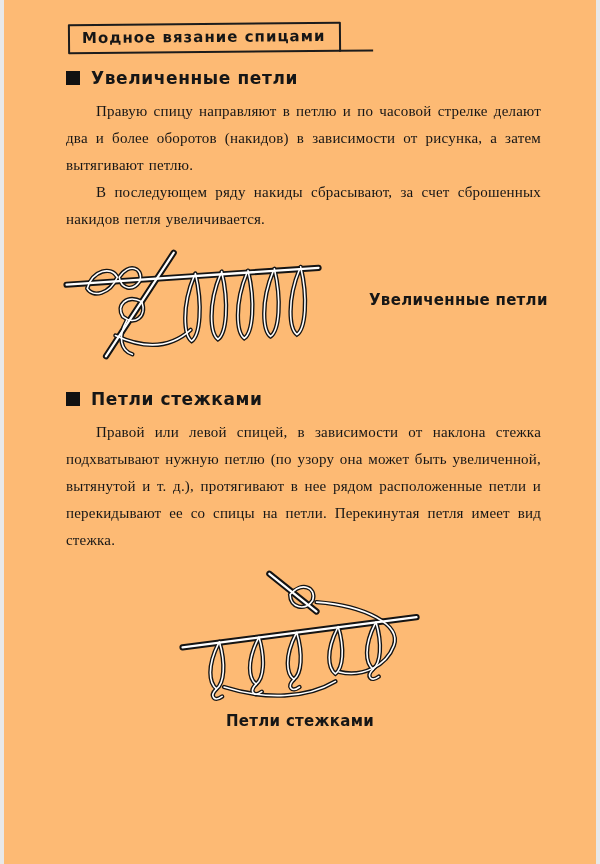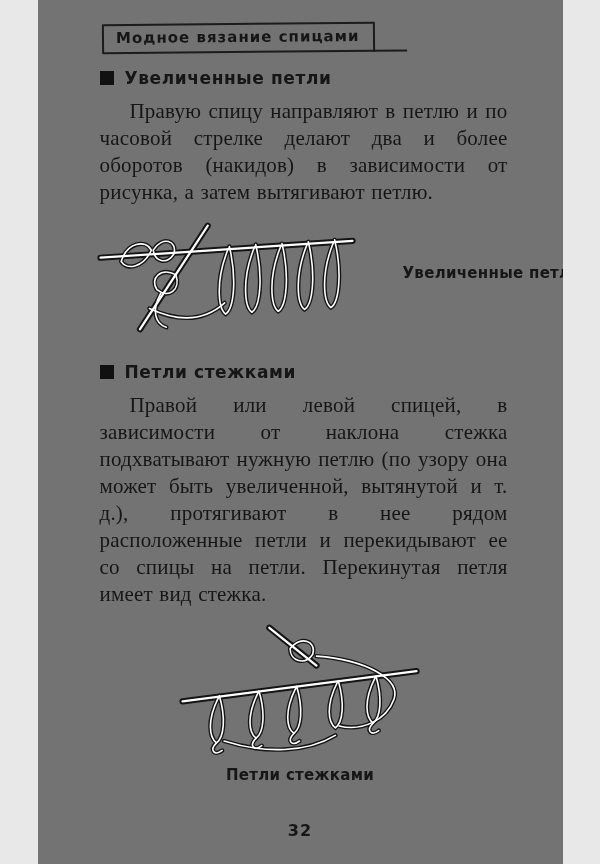--- a/index.html
+++ b/index.html
@@ -1,22 +1,22 @@
 <!DOCTYPE html>
 <html><head>
 <meta charset="utf-8">
 <style>
   * { margin: 0; padding: 0; box-sizing: border-box; }
   html, body { background: #e8e8e8; }
   .page {
     position: relative;
-    width: 525px;
+    width: 592px;
     height: 864px;
     margin: 0 auto;
-    background: #737373;
+    background: #fdba74;
     color: #161616;
     overflow: hidden;
     font-family: "Liberation Serif", serif;
   }
   
   .running-header {
     display: inline-block;
     margin: 23px 0 0 64px;
     padding: 3px 14px 5px 12px;
     border: 2px solid #1c1c1c;
@@ -52,21 +52,21 @@
   .heading-2 { margin-top: 24px; }
   .bullet-square {
     width: 14px;
     height: 14px;
     background: #111;
     flex: 0 0 auto;
   }
   
   .body-text {
     margin: 10px 55px 0 62px;
-    font-size: 21px;
+    font-size: 15px;
     line-height: 27px;
     text-align: justify;
     letter-spacing: 0.2px;
     word-spacing: 1px;
   }
   .body-text p { text-indent: 30px; }
   .italic-run { font-style: italic; }
   
   .figure-row-1 {
     display: flex;
@@ -121,20 +121,21 @@
 
   
   <div class="section-heading heading-1">
     <span class="bullet-square"></span>
     <span>Увеличенные петли</span>
   </div>
 
   
   <div class="body-text">
     <p>Правую спицу направляют в петлю и по часовой стрелке делают два и более оборотов (накидов) в зависимости от рисунка, а затем вытягивают петлю.</p>
+    <p>В последующем ряду накиды сбрасывают, за счет сброшенных накидов петля увеличивается.</p>
   </div>
 
   
   <div class="figure-row-1">
     <svg width="268" height="122" viewBox="0 0 285 125" aria-hidden="true">
 
       <path class="needle-o" d="M8,42 L276,24"></path>
 
       <path class="needle-o" d="M122,8 L50,118"></path>
 
@@ -215,15 +216,14 @@
       <path class="yarn-i" d="M172,64 C160,88 162,106 170,112 C178,106 180,86 173,62"></path>
       <path class="yarn-i" d="M212,59 C200,83 202,101 210,107 C218,101 220,81 213,57"></path>
       <path class="yarn-i" d="M210,107 C202,115 208,121 216,115"></path>
       <path class="yarn-i" d="M150,36 C202,40 240,60 232,82 C224,104 198,116 174,110"></path>
       <path class="yarn-i" d="M52,126 C96,140 140,138 170,120"></path>
     </svg>
     <div class="figure-caption caption-center">Петли стежками</div>
   </div>
 
   
-  <div class="page-number">32</div>
 
 </div>
 
 </body></html>

